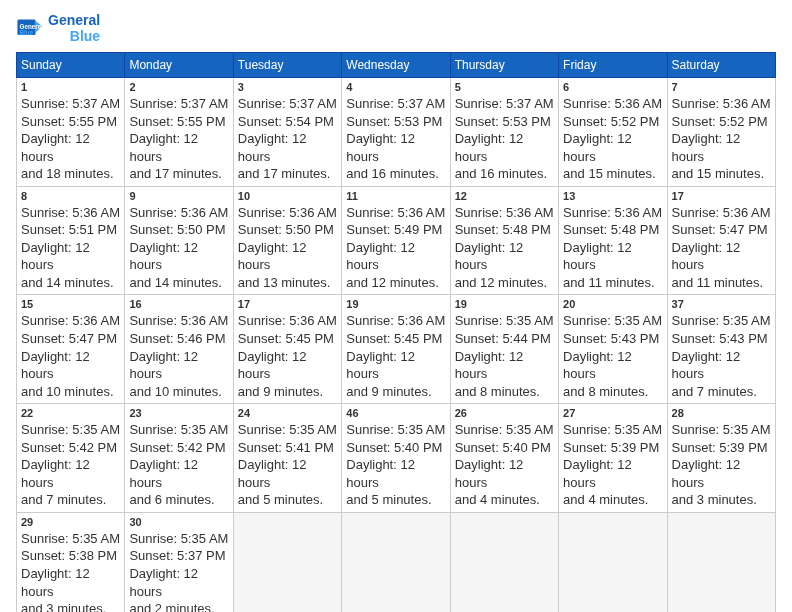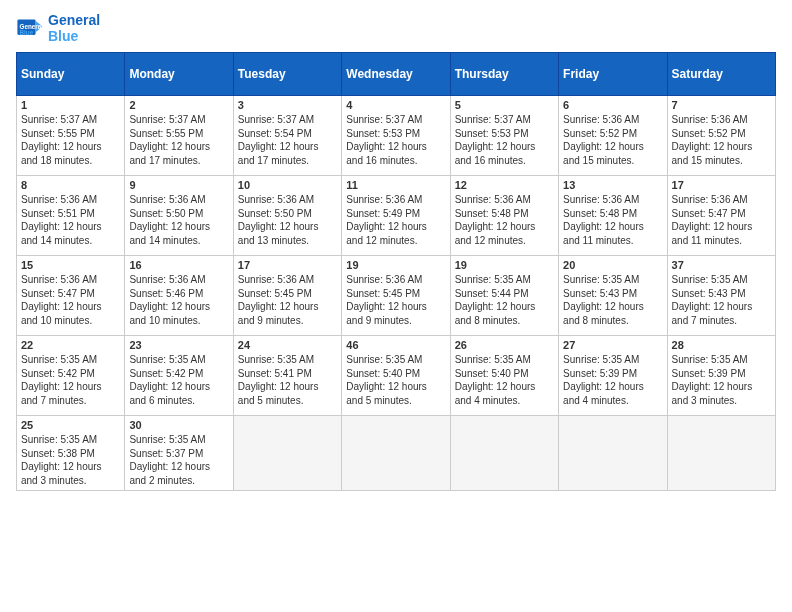--- a/index.html
+++ b/index.html
@@ -18,20 +18,21 @@
     .header {
       display: flex;
       justify-content: space-between;
       align-items: flex-start;
       margin-bottom: 8px;
     }
     .logo {
       display: flex;
       align-items: center;
       gap: 4px;
+      text-align: right;
     }
     .logo-icon {
       width: 28px;
       height: 28px;
     }
     .title-block {
       text-align: right;
     }
     .month-title {
       font-size: 28px;
@@ -43,24 +44,24 @@
       color: #555;
     }
     .calendar {
       width: 100%;
       border-collapse: collapse;
     }
     .calendar th {
       background-color: #1565C0;
       color: #fff;
       font-size: 12px;
-      padding: 14px 4px;
+      padding: 5px 4px;
       text-align: left;
       border: 1px solid #0d47a1;
-      font-weight: bold;
+      font-weight: normal;
     }
     .calendar td {
       border: 1px solid #ccc;
       vertical-align: top;
       padding: 3px 4px;
       font-size: 9px;
       color: #333;
       width: 14.28%;
       height: 80px;
       background: #fff;
@@ -68,21 +69,21 @@
     .calendar td.empty {
       background: #f5f5f5;
     }
     .day-num {
       font-size: 11px;
       font-weight: bold;
       display: block;
       margin-bottom: 2px;
     }
     .day-info {
-      font-size: 10px;
+      font-size: 13px;
       line-height: 1.35;
       color: #333;
     }
     .last-row td {
       height: 65px;
     }
   </style>
 </head>
 <body>
 
@@ -234,21 +235,21 @@
             <span class="day-num">27</span>
             <div class="day-info">Sunrise: 5:35 AM<br>Sunset: 5:39 PM<br>Daylight: 12 hours<br>and 4 minutes.</div>
           </td>
           <td>
             <span class="day-num">28</span>
             <div class="day-info">Sunrise: 5:35 AM<br>Sunset: 5:39 PM<br>Daylight: 12 hours<br>and 3 minutes.</div>
           </td>
         </tr>
         <tr class="last-row">
           <td>
-            <span class="day-num">25</span>
+            <span class="day-num">29</span>
             <div class="day-info">Sunrise: 5:35 AM<br>Sunset: 5:38 PM<br>Daylight: 12 hours<br>and 3 minutes.</div>
           </td>
           <td>
             <span class="day-num">30</span>
             <div class="day-info">Sunrise: 5:35 AM<br>Sunset: 5:37 PM<br>Daylight: 12 hours<br>and 2 minutes.</div>
           </td>
           <td class="empty"></td>
           <td class="empty"></td>
           <td class="empty"></td>
           <td class="empty"></td>

